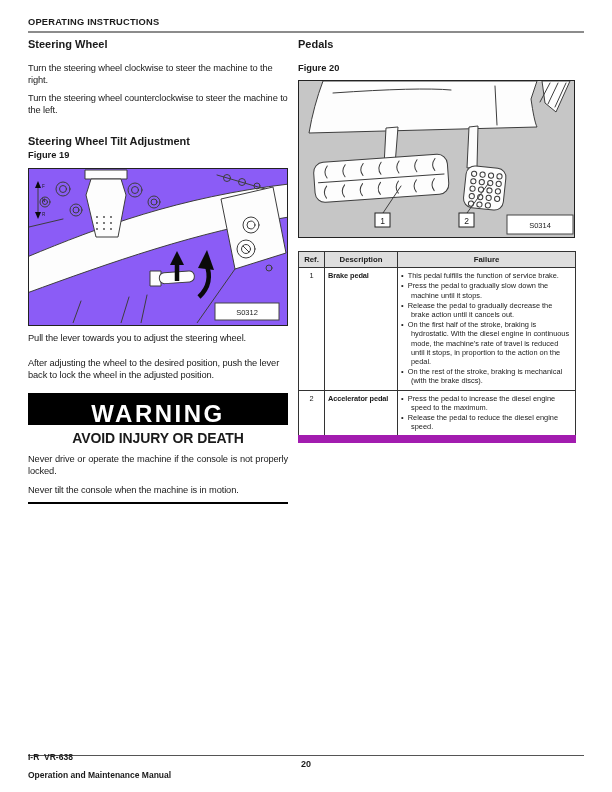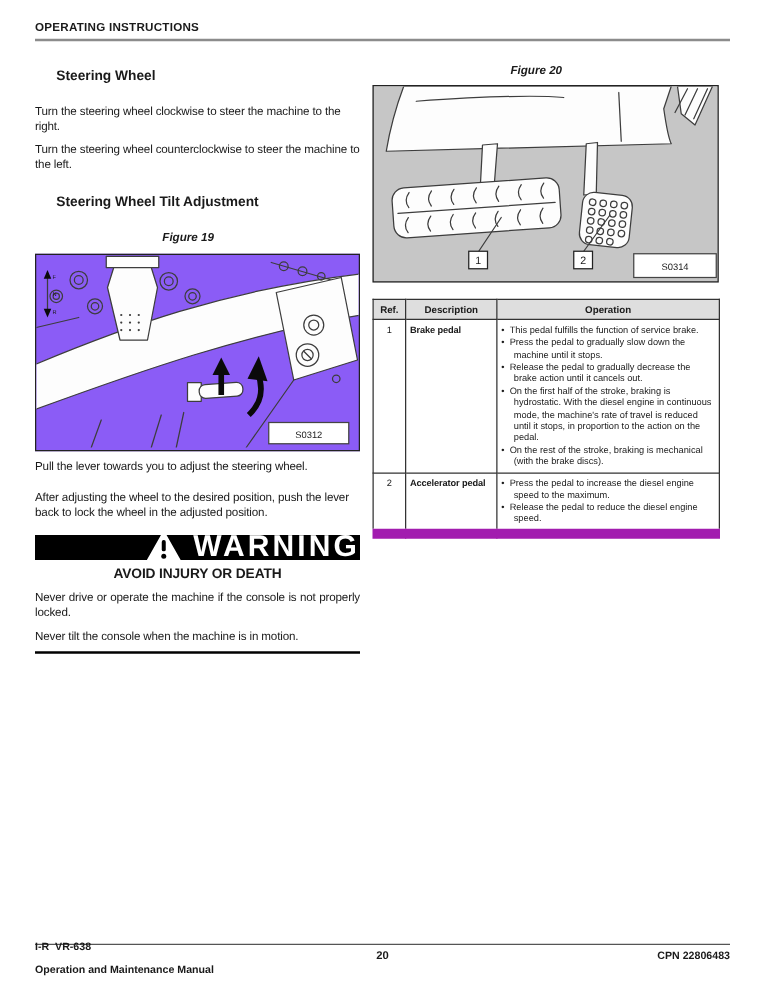--- a/index.html
+++ b/index.html
@@ -3,31 +3,31 @@
 <meta charset="utf-8">
 <style>
   html,body{margin:0;padding:0;background:#ffffff;}
   .page{position:relative;width:612px;height:792px;background:#fff;overflow:hidden;
         font-family:"Liberation Sans","DejaVu Sans",sans-serif;color:#1a1a1a;border-radius:21px;}
   .running-head{position:absolute;left:28px;top:17px;width:556px;font-size:9.3px;font-weight:bold;letter-spacing:.2px;}
   .head-rule{position:absolute;left:28px;top:31px;width:556px;height:1.6px;background:#8c8c8c;}
   .col{position:absolute;top:38px;}
   .col-left{left:28px;width:260px;}
   .col-right{left:298px;width:277px;}
-  h2{margin:17px;font-size:11px;font-weight:bold;}
+  h2{margin:0;font-size:11px;font-weight:bold;}
   p{margin:0;font-size:9.3px;line-height:11.6px;letter-spacing:-.12px;}
   .just{text-align:justify;}
-  .figcap{font-size:9.3px;font-weight:bold;font-style:italic;text-align:center;padding-right:15px;}
+  .figcap{font-size:9.3px;font-weight:bold;text-align:left;padding-right:15px;}
   .figbox{border:1px solid #222;background:#8b5cf6;overflow:hidden;}
   .fig19{height:156px;margin-top:8px;}
   .fig20{height:156px;margin-top:7px;background:#c6c6c6;}
   .mt3{margin-top:3px}.mt7{margin-top:7px}.mt8{margin-top:8px}.mt13{margin-top:13px}.mt19{margin-top:19px}
-  .warnbar{margin-top:12px;height:20px;background:#000;display:flex;align-items:center;justify-content:flex-end;gap:10px;}
+  .warnbar{margin-top:12px;height:32px;background:#000;display:flex;align-items:center;justify-content:center;gap:10px;flex-direction:column;}
   .warnbar .wtitle{color:#fff;font-size:24px;font-weight:bold;letter-spacing:2.5px;line-height:1;}
-  .avoid{margin-top:5px;font-size:11px;font-weight:bold;text-align:center;letter-spacing:-.1px;}
+  .avoid{margin-top:5px;font-size:14px;font-weight:bold;text-align:center;letter-spacing:-.1px;}
   .wp{font-weight:normal;}
   .warn-rule{margin-top:5px;height:2.5px;background:#000;}
   table.ped{margin-top:13px;width:277px;border-collapse:collapse;table-layout:fixed;
             font-size:7.4px;line-height:9.2px;}
   table.ped th,table.ped td{border:1px solid #333;vertical-align:top;padding:3px 3px;}
   table.ped th{background:#dedede;font-size:7.8px;text-align:center;padding:3px 2px;}
   table.ped{border-bottom:8px solid #a21caf;}
   td.ref{text-align:center;}
   td.desc{font-weight:bold;letter-spacing:-.1px;}
   ul.fn{margin:0;padding:0;list-style:none;}
@@ -156,20 +156,21 @@
       </svg>
       <span class="wtitle">WARNING</span>
     </div>
     <div class="avoid">AVOID INJURY OR DEATH</div>
     <p class="mt8 just wp">Never drive or operate the machine if the console is not properly locked.</p>
     <p class="mt8 just wp">Never tilt the console when the machine is in motion.</p>
     <div class="warn-rule"></div>
   </div>
 
   <div class="col col-right">
+    <h2>Pedals</h2>
     <div class="figcap mt13">Figure 20</div>
 
     <div class="figbox fig20">
       <svg width="275" height="154" viewBox="0 0 275 154">
         <rect x="0" y="0" width="275" height="154" fill="#c6c6c6"></rect>
 
         <path class="lnw" d="M 24,0 L 238,0 L 232,18 C 234,32 236,42 238,46 L 10,52 C 13,34 18,16 24,0 Z"></path>
         <path class="ln" d="M 34,12 Q 120,6 152,9"></path>
         <path class="ln" d="M 196,5 L 198,44"></path>
 
@@ -248,21 +249,21 @@
     <table class="ped">
       <colgroup>
           <col style="width:26px">
           <col style="width:73px">
           <col style="width:178px">
         </colgroup>
       <tbody>
           <tr>
         <th>Ref.</th>
         <th>Description</th>
-        <th>Operation</th>
+        <th>Failure</th>
       </tr>
       <tr>
         <td class="ref">1</td>
         <td class="desc">Brake pedal</td>
         <td>
           <ul class="fn">
             <li>This pedal fulfills the function of service brake.</li>
             <li>Press the pedal to gradually slow down the machine until it stops.</li>
             <li>Release the pedal to gradually decrease the brake action until it cancels out.</li>
             <li>On the first half of the stroke, braking is hydrostatic. With the diesel engine in continuous mode, the machine's rate of travel is reduced until it stops, in proportion to the action on the pedal.</li>
@@ -279,17 +280,16 @@
             <li>Release the pedal to reduce the diesel engine speed.</li>
           </ul>
         </td>
       </tr>
     </tbody>
       </table>
   </div>
 
   <div class="footer-rule"></div>
   <div class="foot f-page">20</div>
-  <div class="foot f-cpn">CPN 22806483</div>
   <div class="foot f-model">I-R  VR-638</div>
   <div class="foot f-manual">Operation and Maintenance Manual</div>
 
 </div>
 
 </body></html>

